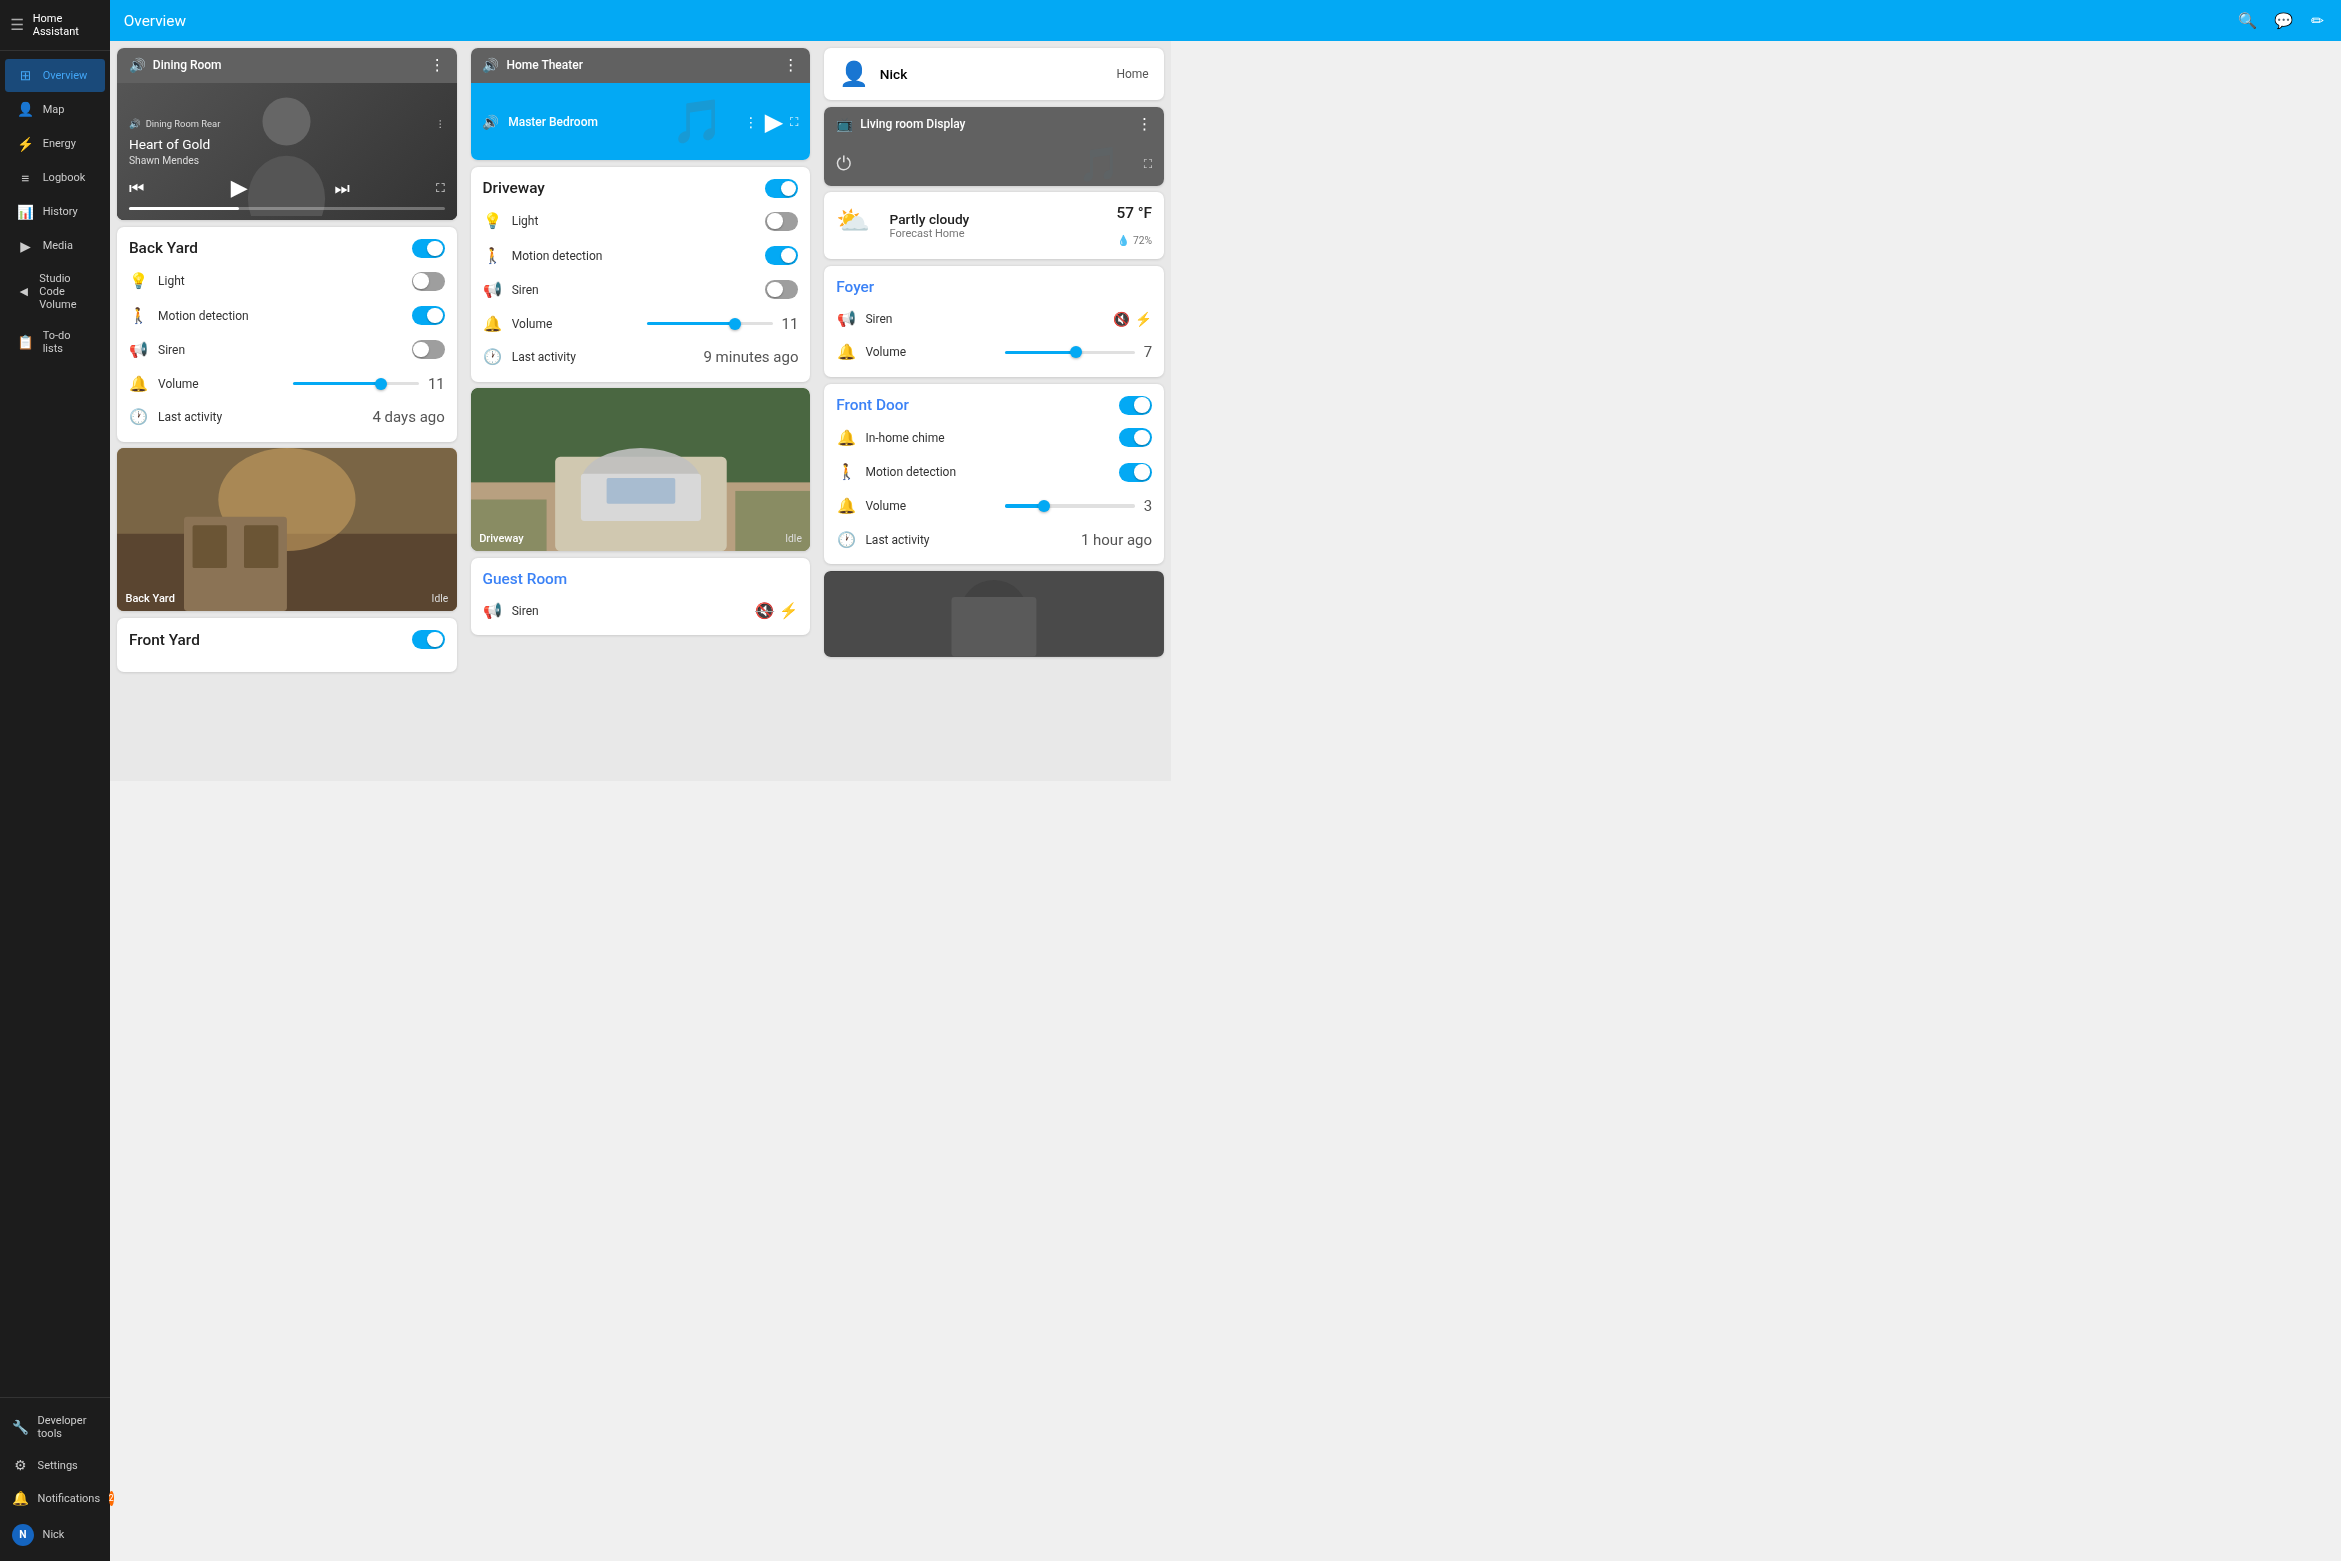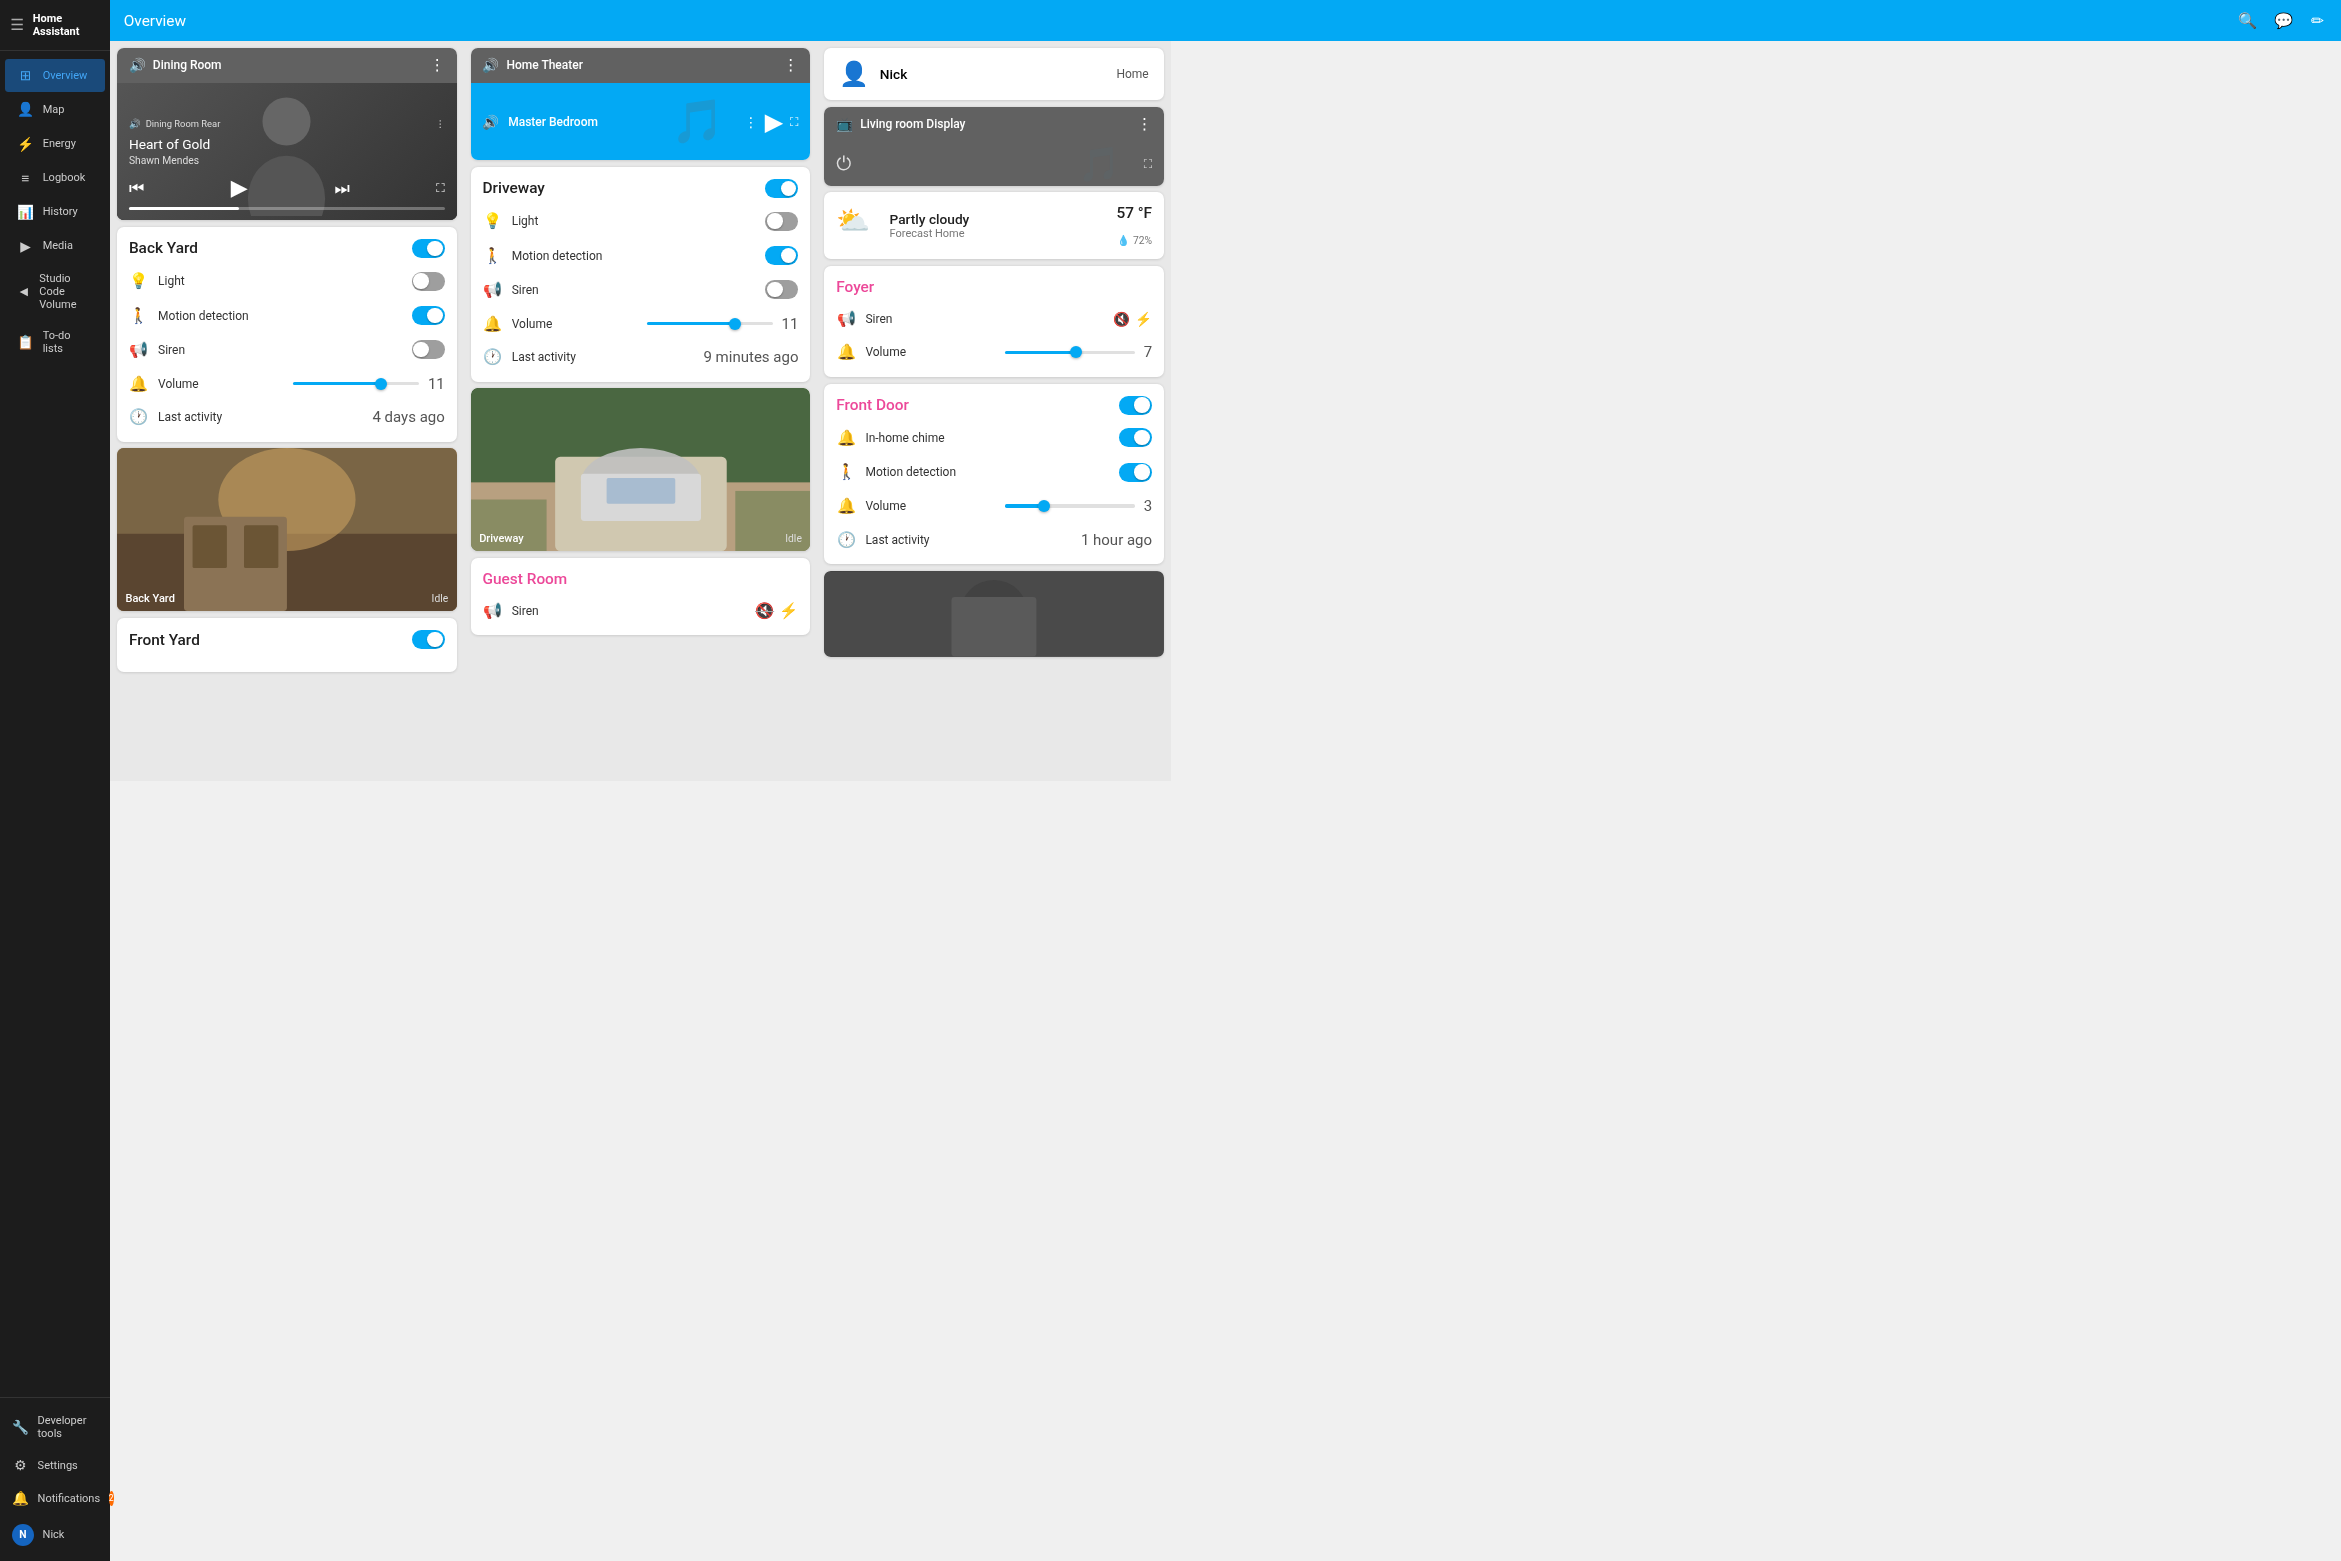--- a/index.html
+++ b/index.html
@@ -8,21 +8,21 @@
     
     .sidebar {
       position: fixed; left: 0; top: 0; width: 110px; height: 100%;
       background: #1c1c1c; display: flex; flex-direction: column; z-index: 100;
     }
     .sidebar-header {
       display: flex; align-items: center; gap: 8.6px; padding: 12px 10.3px;
       border-bottom: 0.9px solid #333;
     }
     .sidebar-menu-icon { color: #aaa; font-size: 15.4px; cursor: pointer; }
-    .sidebar-title { color: #fff; font-size: 11px; font-weight: 700; }
+    .sidebar-title { color: #fff; font-size: 11px; font-weight: 400; }
     .sidebar-nav { flex: 1; overflow-y: auto; padding: 6.9px 0; }
     .sidebar-item {
       display: flex; align-items: center; gap: 8.6px; padding: 8.6px 12px;
       color: #ccc; font-size: 11px; cursor: pointer; border-radius: 3.4px; margin: 0.9px 5.1px;
     }
     .sidebar-item.active { background: #1a4a7a; color: #42a5f5; }
     .sidebar-item .icon { font-size: 13.7px; width: 17px; text-align: center; }
     .sidebar-footer { padding: 6.9px 0; border-top: 0.9px solid #333; }
     .sidebar-footer-item {
       display: flex; align-items: center; gap: 8.6px; padding: 8.6px 12px;
@@ -171,21 +171,21 @@
 
     
     .user-card { background: #fff; border-radius: 6.9px; padding: 12px 15.4px; box-shadow: 0 0.9px 2.6px rgba(0,0,0,0.12); display: flex; align-items: center; gap: 10.3px; }
     .user-card-avatar { font-size: 24px; color: #555; }
     .user-card-name { font-size: 13.7px; font-weight: 500; flex: 1; }
     .user-card-status { font-size: 12px; color: #555; margin-left: 40px; }
 
     
     .section-card { background: #fff; border-radius: 6.9px; padding: 12px; box-shadow: 0 0.9px 2.6px rgba(0,0,0,0.12); }
     .section-header { display: flex; align-items: center; justify-content: space-between; margin-bottom: 10.3px; }
-    .section-name { font-size: 15.4px; font-weight: 500; color: #ec4899; }
+    .section-name { font-size: 15.4px; font-weight: 500; color: #3b82f6; }
 
     
     .action-icons { display: flex; gap: 5.1px; }
     .action-icon { font-size: 15.4px; color: #555; cursor: pointer; }
     .action-icon.off { color: #aaa; text-decoration: line-through; }
 
     
     .col::-webkit-scrollbar { width: 0; }
 
     

